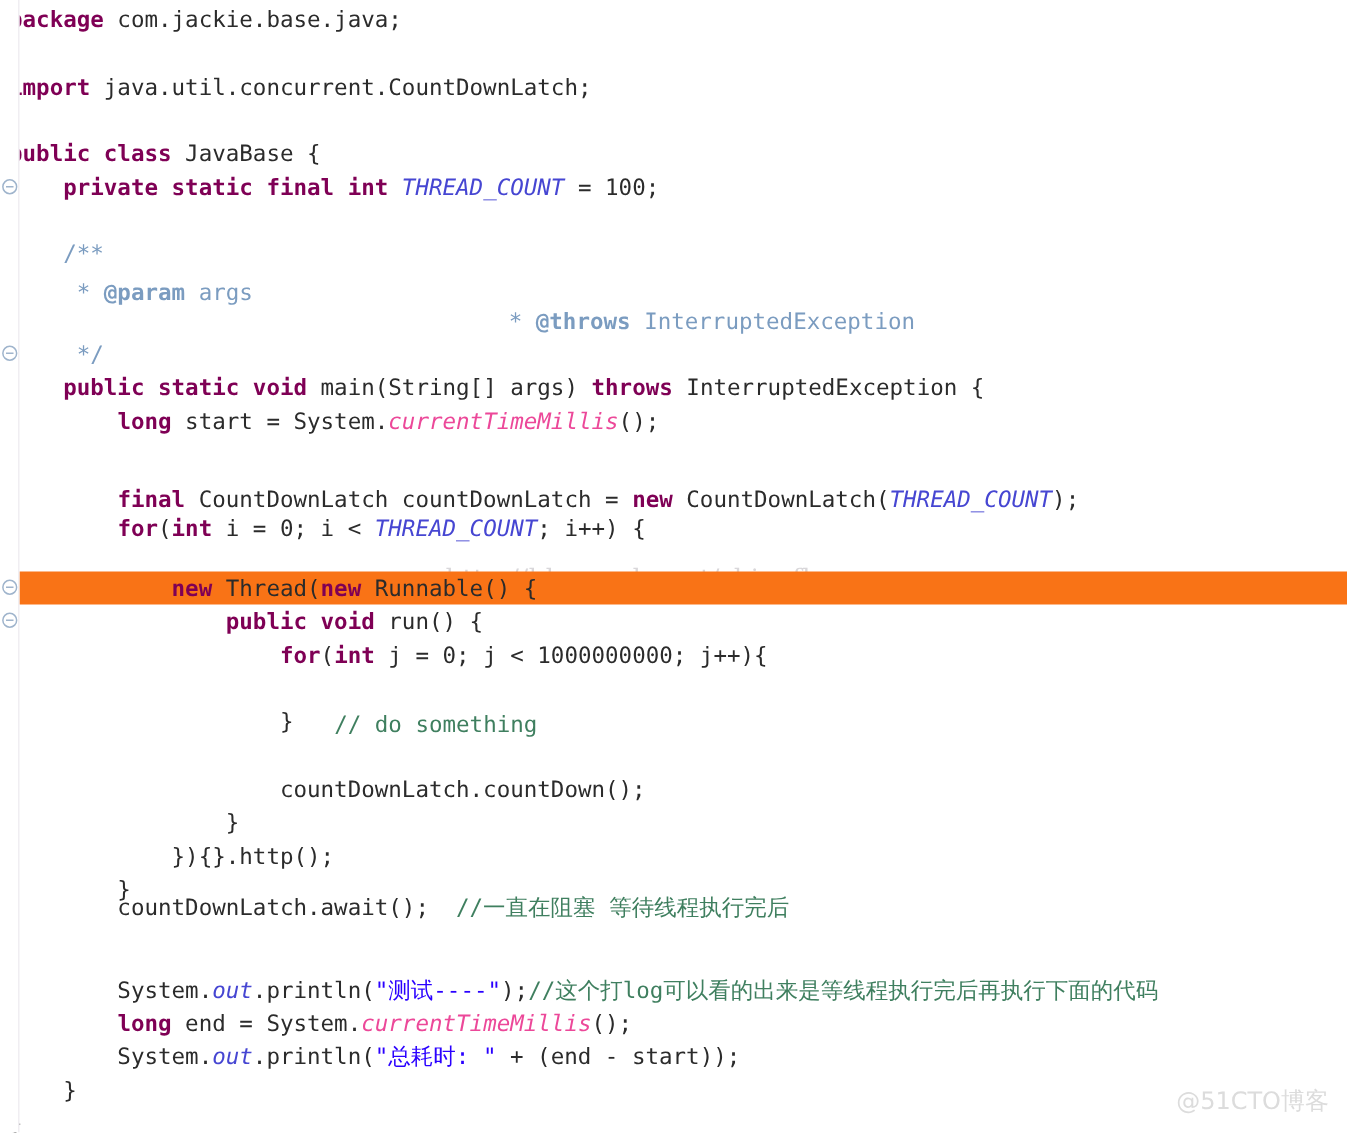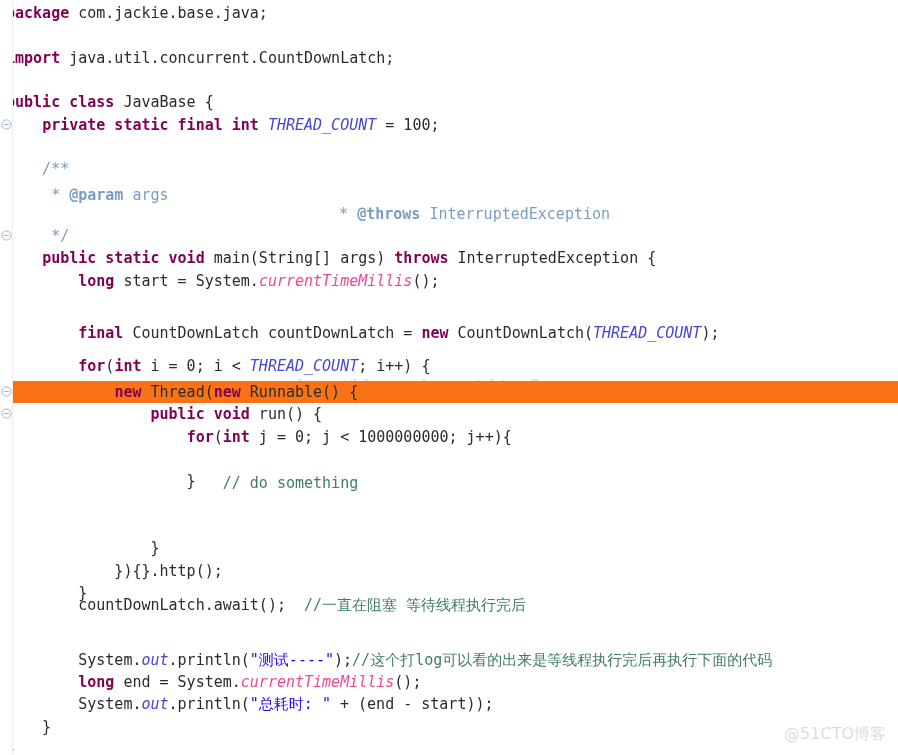--- a/index.html
+++ b/index.html
@@ -153,27 +153,28 @@
       <div class="line" style="top: 135.8px;"><span class="txt"> </span></div>
       <div class="line" style="top: 158.1px;"><span class="txt"><span class="doc">    /**</span></span></div>
       <div class="line" style="top: 184px;"><span class="txt"><span class="doc">     * </span><span class="doctag">@param</span><span class="doc"> args</span></span></div>
       <div class="line" style="top: 202.7px; text-align: center;"><span class="txt"><span class="doc">     * </span><span class="doctag">@throws</span><span class="doc"> InterruptedException</span></span></div>
       <div class="line" style="top: 225px;"><span class="txt"><span class="doc">     */</span></span></div>
       <div class="line" style="top: 247.3px;"><span class="txt"><span class="plain">    </span><span class="kw">public static void</span><span class="plain"> main(String[] args) </span><span class="kw">throws</span><span class="plain"> InterruptedException {</span></span></div>
       <div class="line" style="top: 269.6px;"><span class="txt"><span class="plain">        </span><span class="kw">long</span><span class="plain"> start = System.</span><span class="smeth">currentTimeMillis</span><span class="plain">();</span></span></div>
       <div class="line" style="top: 291.9px;"><span class="txt"> </span></div>
       <div class="line" style="top: 322px;"><span class="txt"><span class="plain">        </span><span class="kw">final</span><span class="plain"> CountDownLatch countDownLatch = </span><span class="kw">new</span><span class="plain"> CountDownLatch(</span><span class="sfield">THREAD_COUNT</span><span class="plain">);</span></span></div>
       <div class="line" style="top: 336.5px;"><span class="txt"> </span></div>
-      <div class="line" style="top: 355px;"><span class="txt"><span class="plain">        </span><span class="kw">for</span><span class="plain">(</span><span class="kw">int</span><span class="plain"> i = 0; i &lt; </span><span class="sfield">THREAD_COUNT</span><span class="plain">; i++) {</span></span></div>
+      <div class="line" style="top: 341px;"><span class="txt"><span class="plain">        </span><span class="kw">for</span><span class="plain">(</span><span class="kw">int</span><span class="plain"> i = 0; i &lt; </span><span class="sfield">THREAD_COUNT</span><span class="plain">; i++) {</span></span></div>
       <div class="line hl" style="top: 381.1px;"><span class="txt"><span class="plain">            </span><span class="kw">new</span><span class="plain"> Thread(</span><span class="kw">new</span><span class="plain"> Runnable() {</span></span></div>
       <div class="line" style="top: 403.4px;"><span class="txt"><span class="plain">                </span><span class="kw">public void</span><span class="plain"> run() {</span></span></div>
       <div class="line" style="top: 425.7px;"><span class="txt"><span class="plain">                    </span><span class="kw">for</span><span class="plain">(</span><span class="kw">int</span><span class="plain"> j = 0; j &lt; 1000000000; j++){</span></span></div>
       <div class="line" style="top: 472px;"><span class="txt"><span class="plain">                        </span><span class="cmt">// do something</span></span></div>
       <div class="line" style="top: 470.3px;"><span class="txt"><span class="plain">                    }</span></span></div>
       <div class="line" style="top: 492.6px;"><span class="txt"> </span></div>
+      <div class="line" style="top: 514.9px;"><span class="txt"><span class="plain">                    countDownLatch.countDown();</span></span></div>
       <div class="line" style="top: 537.2px;"><span class="txt"><span class="plain">                }</span></span></div>
       <div class="line" style="top: 559.5px;"><span class="txt"><span class="plain">            }){}.http();</span></span></div>
       <div class="line" style="top: 581.8px;"><span class="txt"><span class="plain">        }</span></span></div>
       <div class="line" style="top: 604.1px;"><span class="txt"> </span></div>
       <div class="line" style="top: 594px;"><span class="txt"><span class="plain">        countDownLatch.await();  </span><span class="cmt">//一直在阻塞 等待线程执行完后</span></span></div>
       <div class="line" style="top: 648.7px;"><span class="txt"><span class="plain">        System.</span><span class="sfield">out</span><span class="plain">.println(</span><span class="str">"测试----"</span><span class="plain">);</span><span class="cmt">//这个打log可以看的出来是等线程执行完后再执行下面的代码</span></span></div>
       <div class="line" style="top: 671px;"><span class="txt"><span class="plain">        </span><span class="kw">long</span><span class="plain"> end = System.</span><span class="smeth">currentTimeMillis</span><span class="plain">();</span></span></div>
       <div class="line" style="top: 693.3px;"><span class="txt"><span class="plain">        System.</span><span class="sfield">out</span><span class="plain">.println(</span><span class="str">"总耗时: "</span><span class="plain"> + (end - start));</span></span></div>
       <div class="line" style="top: 715.6px;"><span class="txt"><span class="plain">    }</span></span></div>
       <div class="line" style="top: 737.9px;"><span class="txt"><span class="plain">}</span></span></div>

